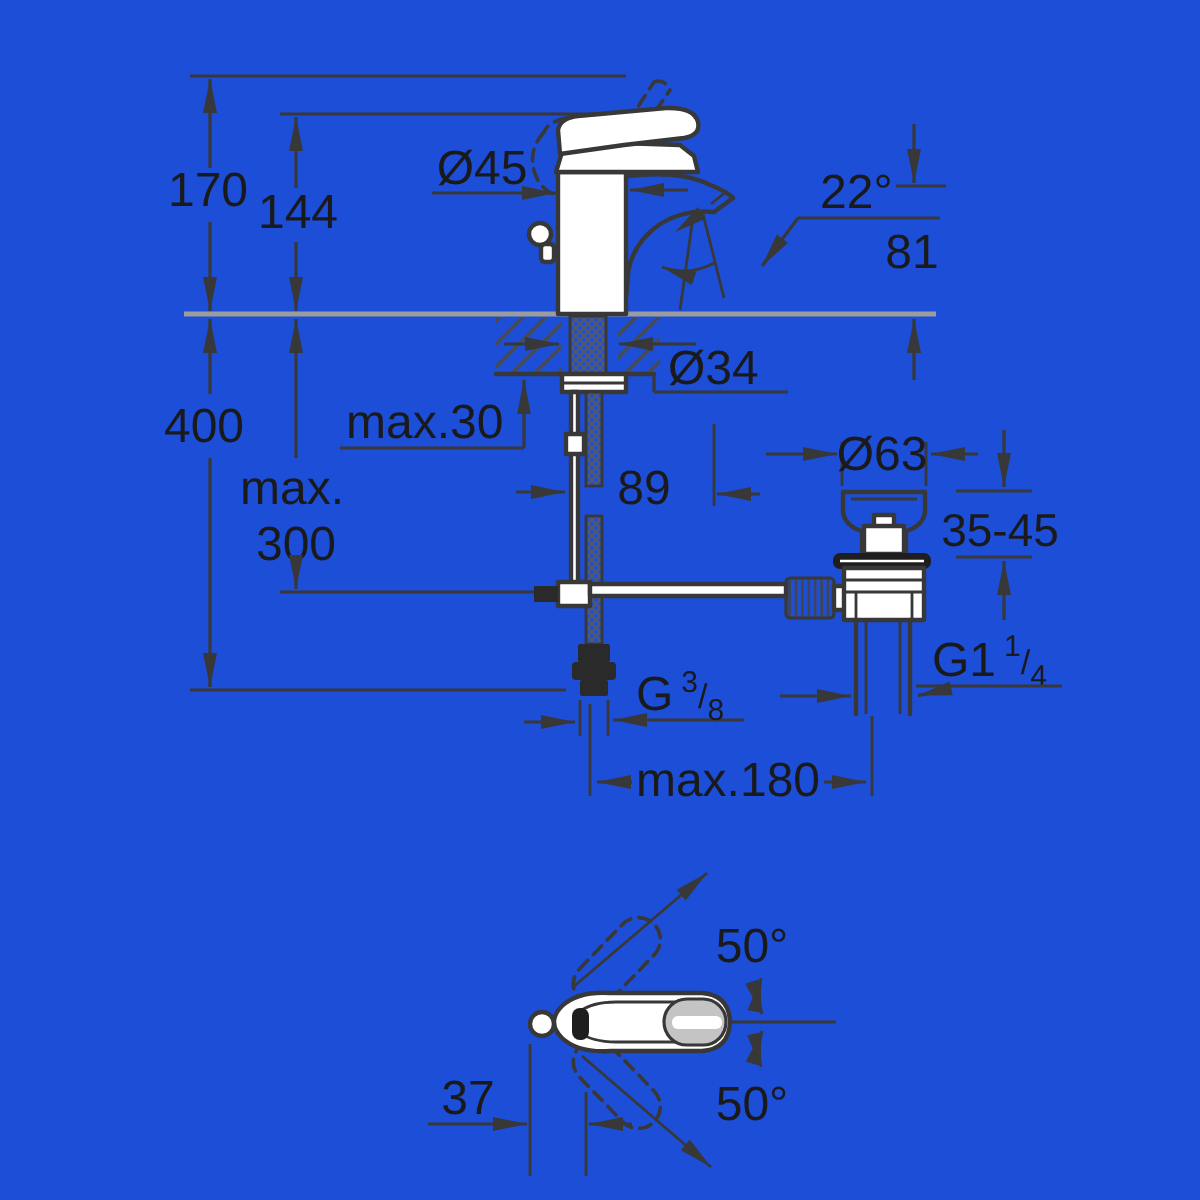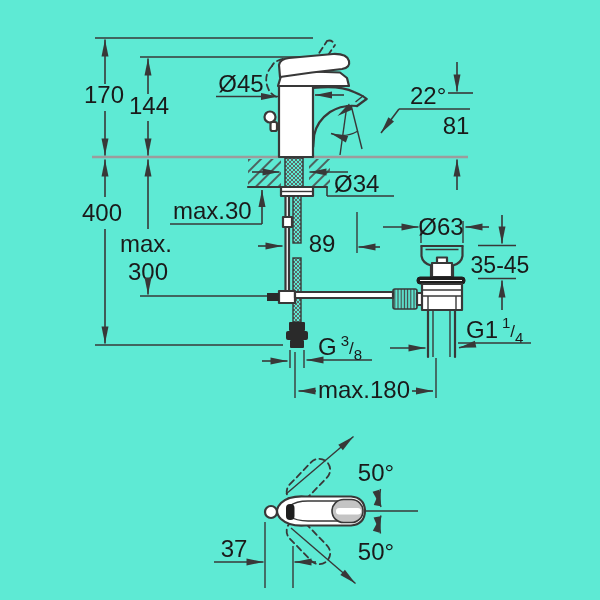--- a/index.html
+++ b/index.html
@@ -1,16 +1,16 @@
 <!DOCTYPE html>
 <html><head>
 <meta charset="utf-8">
 <style>
   html,body{margin:0;padding:0;background:#ffffff;}
-  .canvas{width:600px;height:600px;background:#5eead4;position:relative;overflow:hidden;}
+  .canvas{width:600px;height:600px;background:#1d4ed8;position:relative;overflow:hidden;}
   svg{display:block;}
   text{font-family:"Liberation Sans","DejaVu Sans",sans-serif;fill:#1a1a1a;}
   .dim{font-size:24px;}
   .dim-sm{font-size:23px;}
   .obj{stroke:#383838;stroke-width:2.2;fill:none;stroke-linejoin:round;stroke-linecap:round;}
   .objf{stroke:#383838;stroke-width:2.2;fill:#ffffff;stroke-linejoin:round;}
   .thin{stroke:#383838;stroke-width:1.4;fill:none;}
   .diml{stroke:#383838;stroke-width:1.6;fill:none;}
   .deck{stroke:#9c9c9c;stroke-width:2.6;fill:none;}
   .dash{stroke:#383838;stroke-width:1.8;fill:none;stroke-dasharray:6 4;stroke-linecap:round;}

